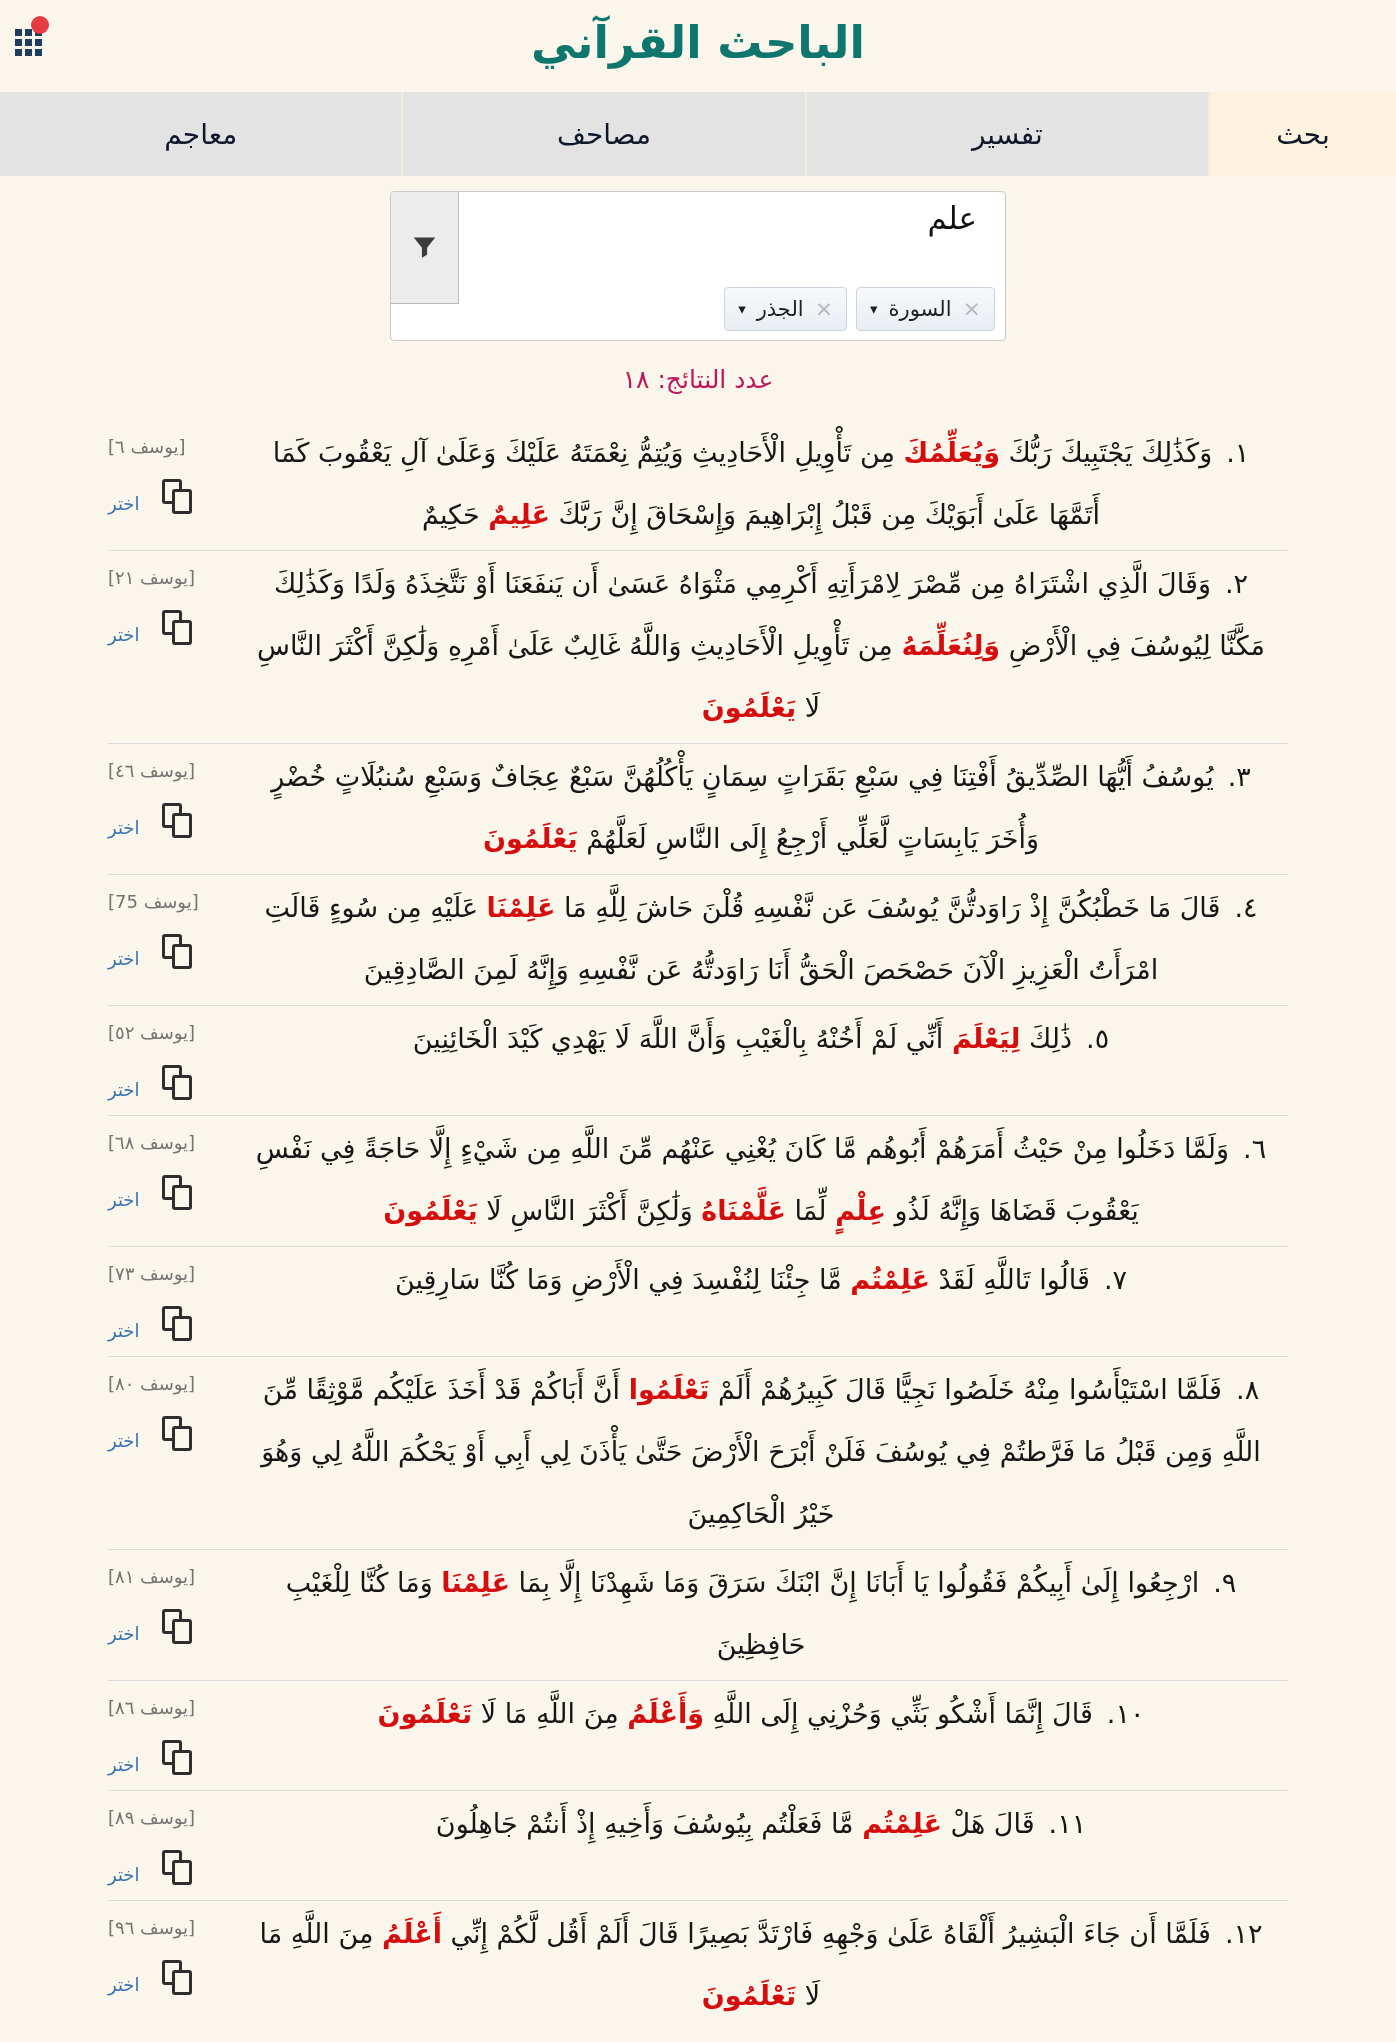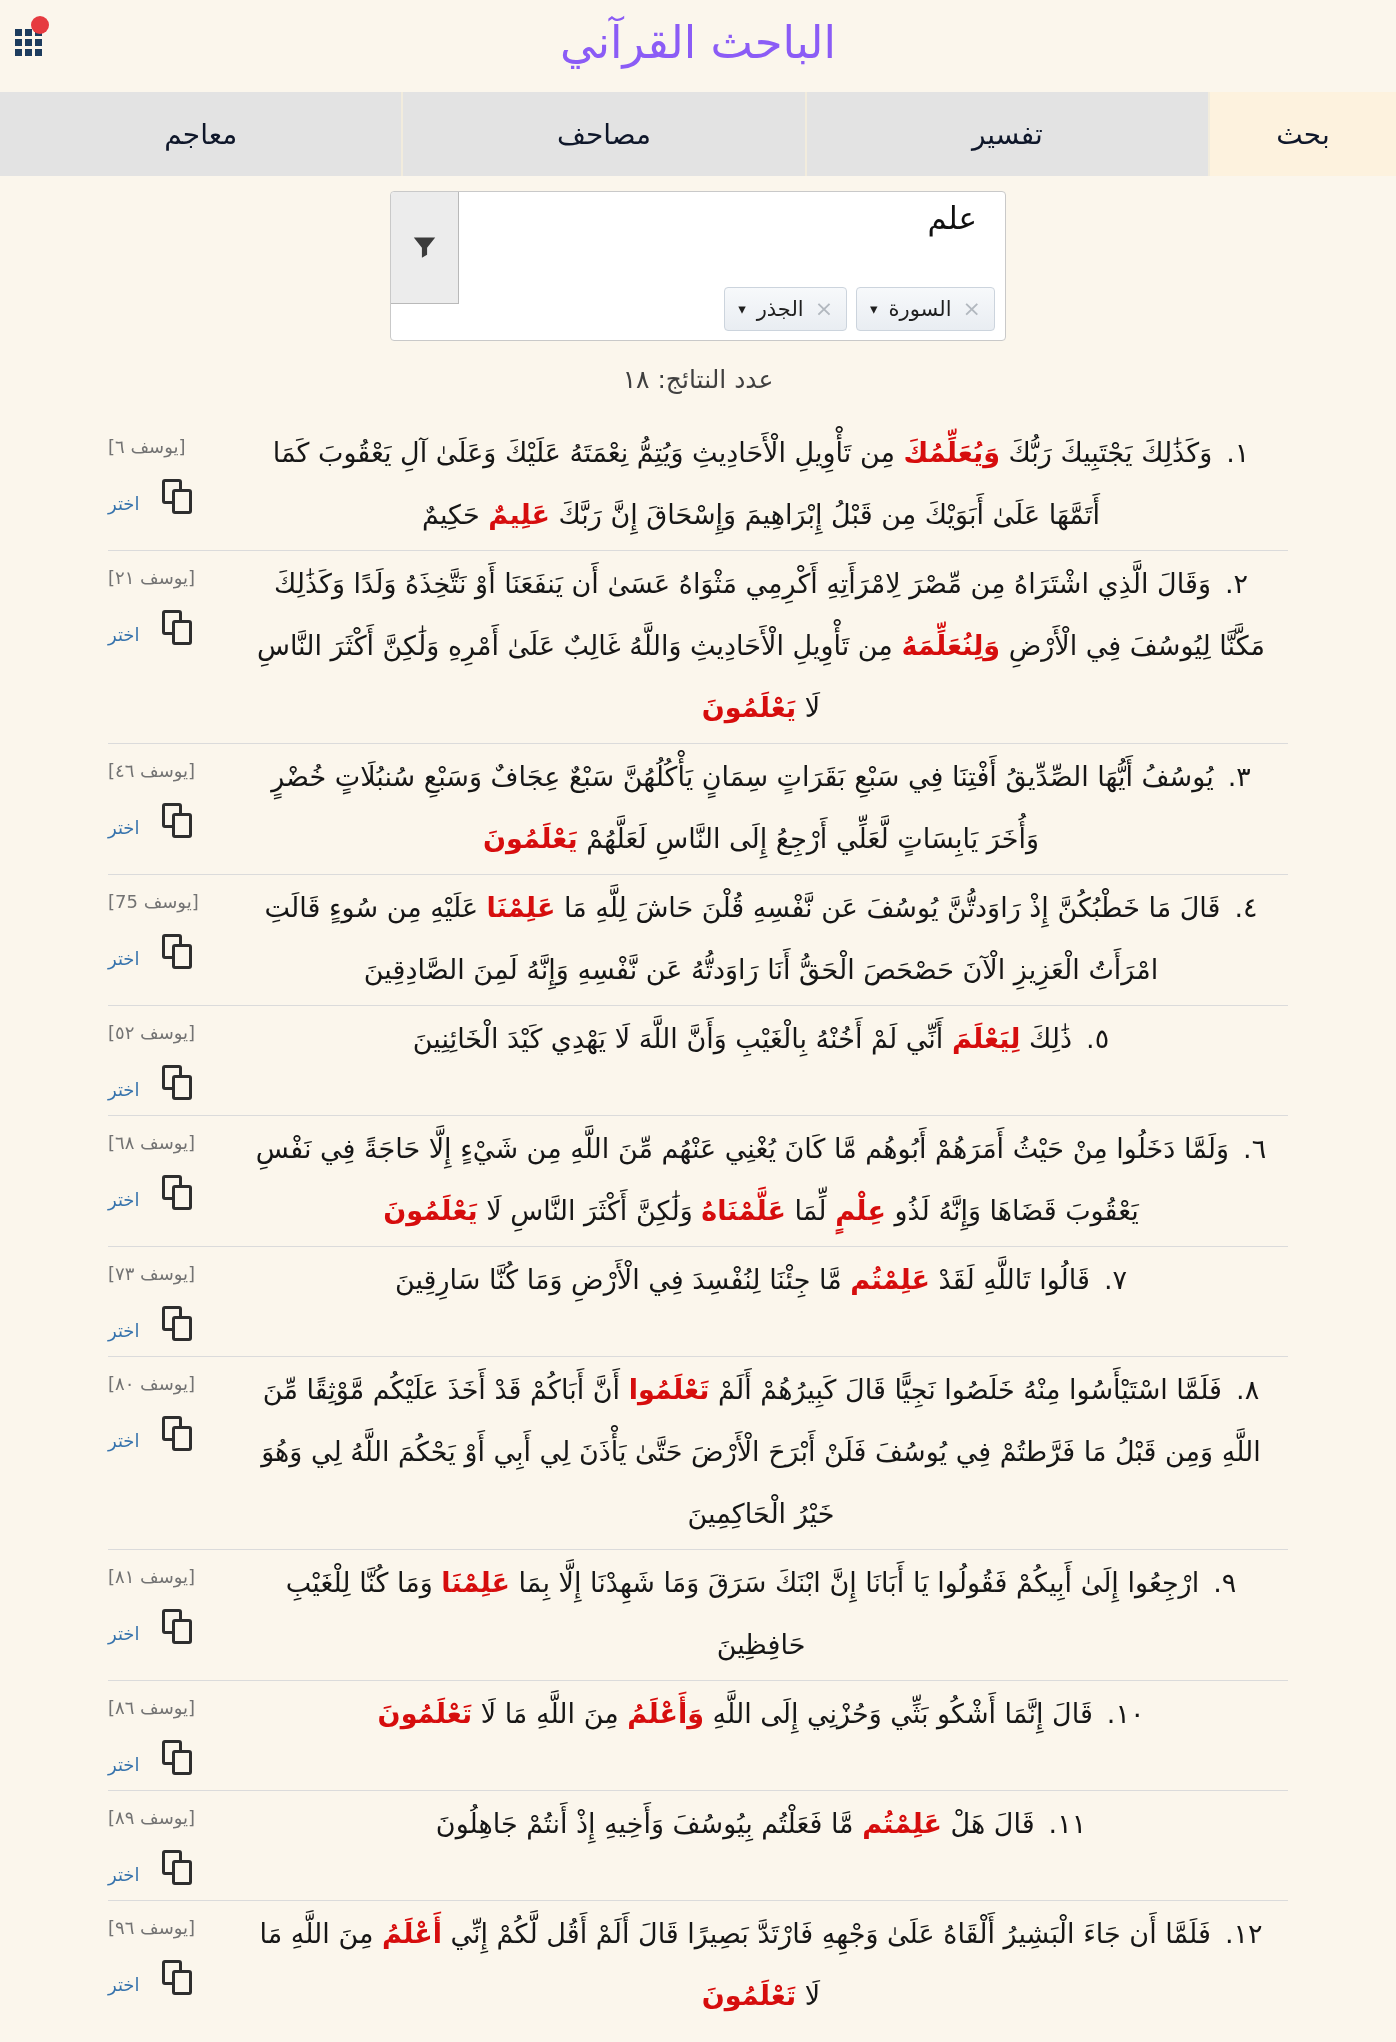--- a/index.html
+++ b/index.html
@@ -12,22 +12,22 @@
     color:#1a1a1a;
   }
   
   .header { position:relative; height:92px; }
   .logo { position:absolute; left:15px; top:18px; width:40px; height:40px; cursor:pointer; }
   .logo-grid { position:absolute; left:0; bottom:2px; display:grid;
                grid-template-columns:repeat(3,7px); grid-auto-rows:7px; gap:3px; }
   .logo-grid i { background:#1d3c5e; display:block; }
   .logo-dot { position:absolute; left:16px; top:-2px; width:18px; height:18px;
               border-radius:50%; background:#e63b40; }
-  .app-title { text-align:center; padding-top:16px; font-size:45px; font-weight:normal;
-               color:#8b5cf6; letter-spacing:-1px; }
+  .app-title { text-align:center; padding-top:16px; font-size:45px; font-weight:bold;
+               color:#0f766e; letter-spacing:-1px; }
   
   .nav { display:flex; height:84px; }
   .tab { flex:1; display:flex; align-items:center; justify-content:center;
          background:#e3e3e3; font-size:28px; color:#0f172a; cursor:pointer; }
   .tab:not(:first-child) { border-right:2px solid #f2ecdd; }
   .tab.active { flex:0 0 186px; background:#fdf2de; }
   
   .search-panel { position:relative; width:616px; height:150px; margin:15px auto 0;
                   background:#ffffff; border:1px solid #c9c9c9; border-radius:4px; }
   .filter-btn { position:absolute; left:0; top:0; width:68px; height:112px;
@@ -35,21 +35,21 @@
                 border-bottom:1px solid #b9b9b9; border-radius:4px 0 0 0;
                 display:flex; align-items:center; justify-content:center; cursor:pointer; }
   .search-query { position:absolute; top:8px; right:28px; font-size:31px; color:#111; }
   .chips { position:absolute; bottom:9px; right:10px; display:flex; gap:9px; }
   .chip { display:inline-flex; align-items:center; gap:11px;
           background:linear-gradient(#f7f9fb,#e9edf2); border:1px solid #ccd4dd;
           border-radius:4px; padding:9px 13px; font-size:21px; color:#1f1f1f; cursor:pointer; }
   .chip-x { color:#b2b8bf; font-size:22px; line-height:1; }
   .chip-caret { font-size:15px; color:#1f1f1f; line-height:1; }
   
-  .results-count { text-align:center; margin-top:24px; font-size:25px; color:#404040; }
+  .results-count { text-align:center; margin-top:24px; font-size:25px; color:#be185d; }
   .results { width:1180px; margin:26px auto 0; }
   .result { display:flex; align-items:flex-start; min-height:110px;
             border-bottom:1px solid #dbdbdb; }
   .result:last-child { border-bottom:none; }
   .verse { flex:1; text-align:center; font-size:27px; line-height:62px;
            color:#161616; padding:2px 18px 4px 34px; }
   .vnum { margin-left:14px; }
   .hl { color:#d60d0d; font-weight:bold; }
   .meta { flex:0 0 110px; padding-top:16px; display:flex; flex-direction:column;
           gap:22px; align-items:flex-end; }

